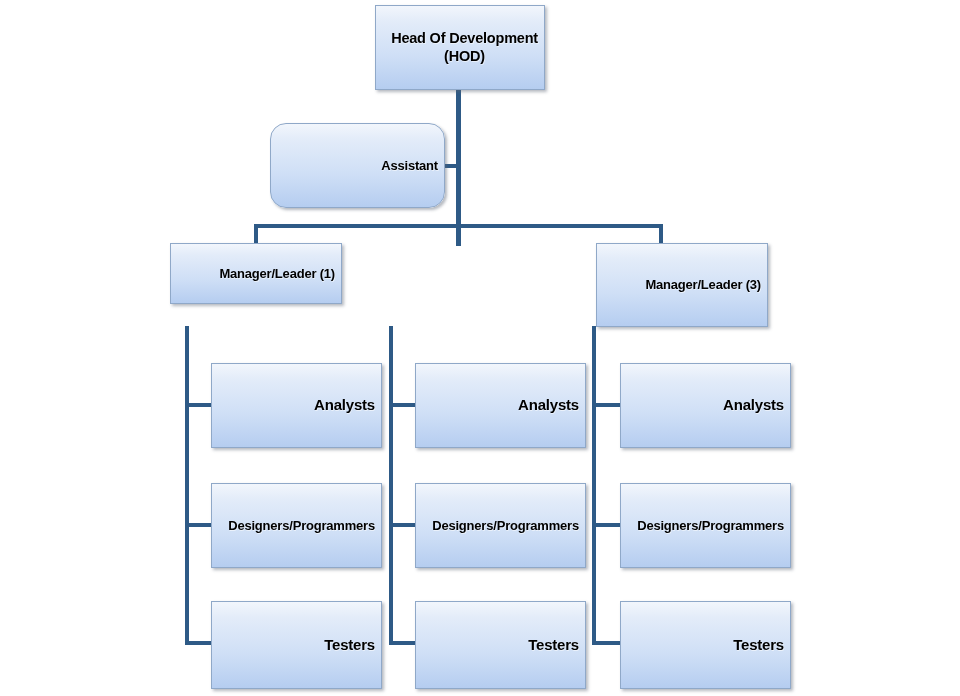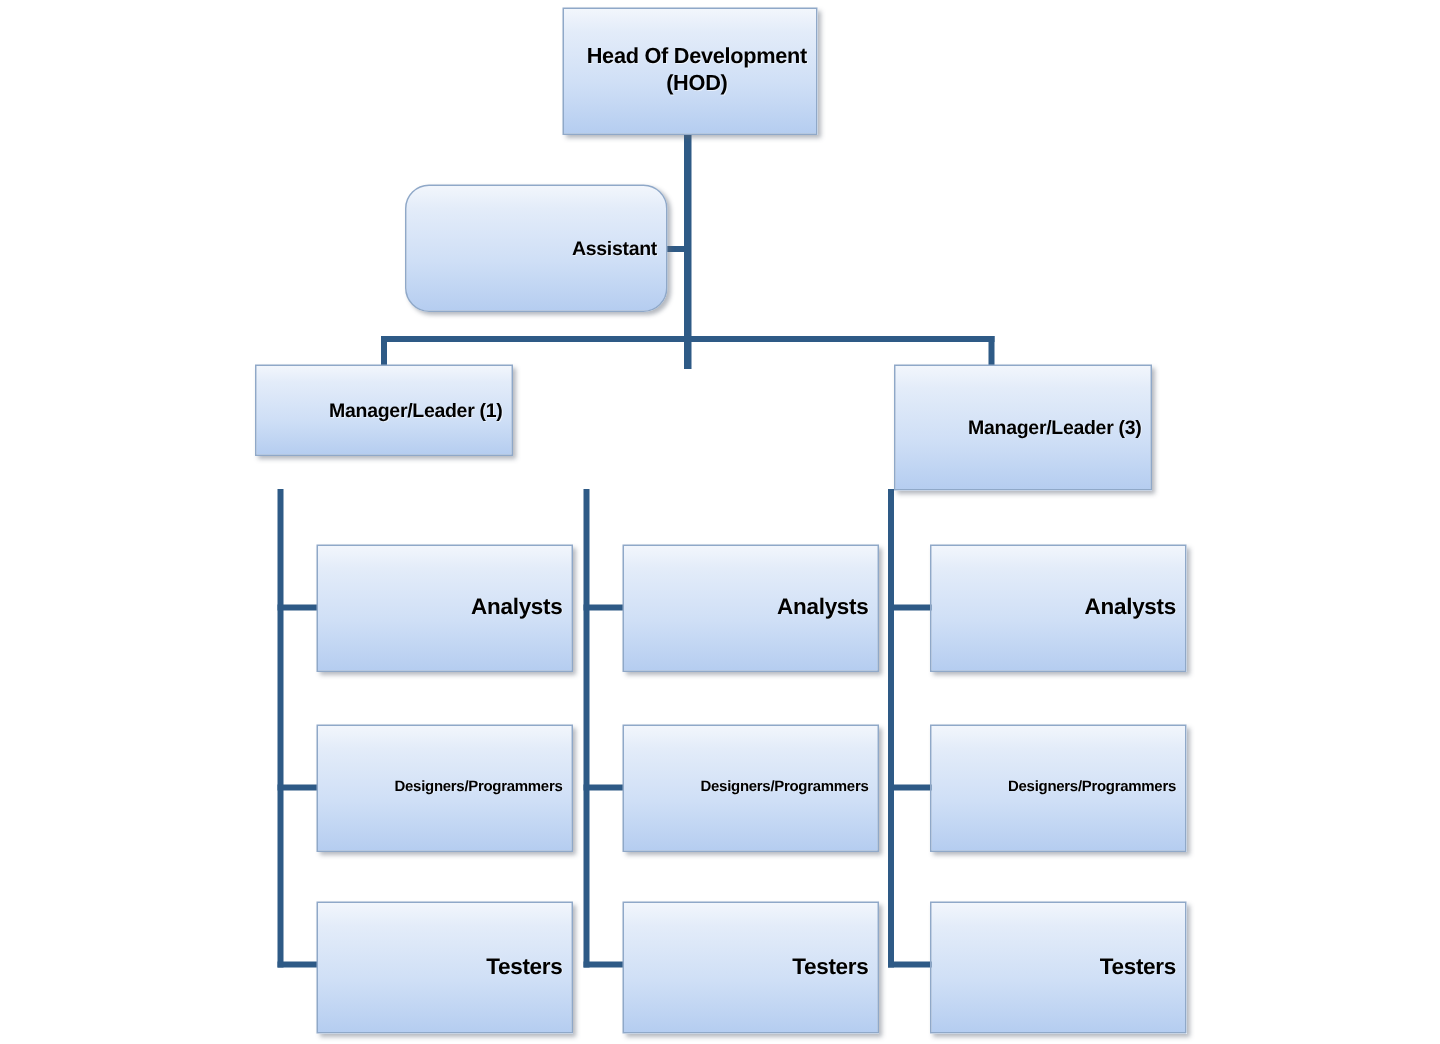--- a/index.html
+++ b/index.html
@@ -40,21 +40,21 @@
     font-weight: bold;
     color: #000000;
     line-height: 1.22;
     letter-spacing: -0.2px;
     padding: 0 6px;
     text-shadow: 0.6px 0.6px 0 rgba(255,255,255,0.55);
   }
   .node.root .label { font-size: 14.5px; }
   .node.mid  .label { font-size: 13px; }
   .node.leaf .label { font-size: 15px; }
-  .node.leaf.wide .label { font-size: 10px; }
+  .node.leaf.wide .label { font-size: 13px; }
 </style>
 </head>
 <body>
 
 <div id="canvas">
 
   <div class="conn" style="left:456px; top:90px; width:5px; height:137px;"></div>
 
   <div class="conn" style="left:444px; top:164px; width:16px; height:4px;"></div>
 

